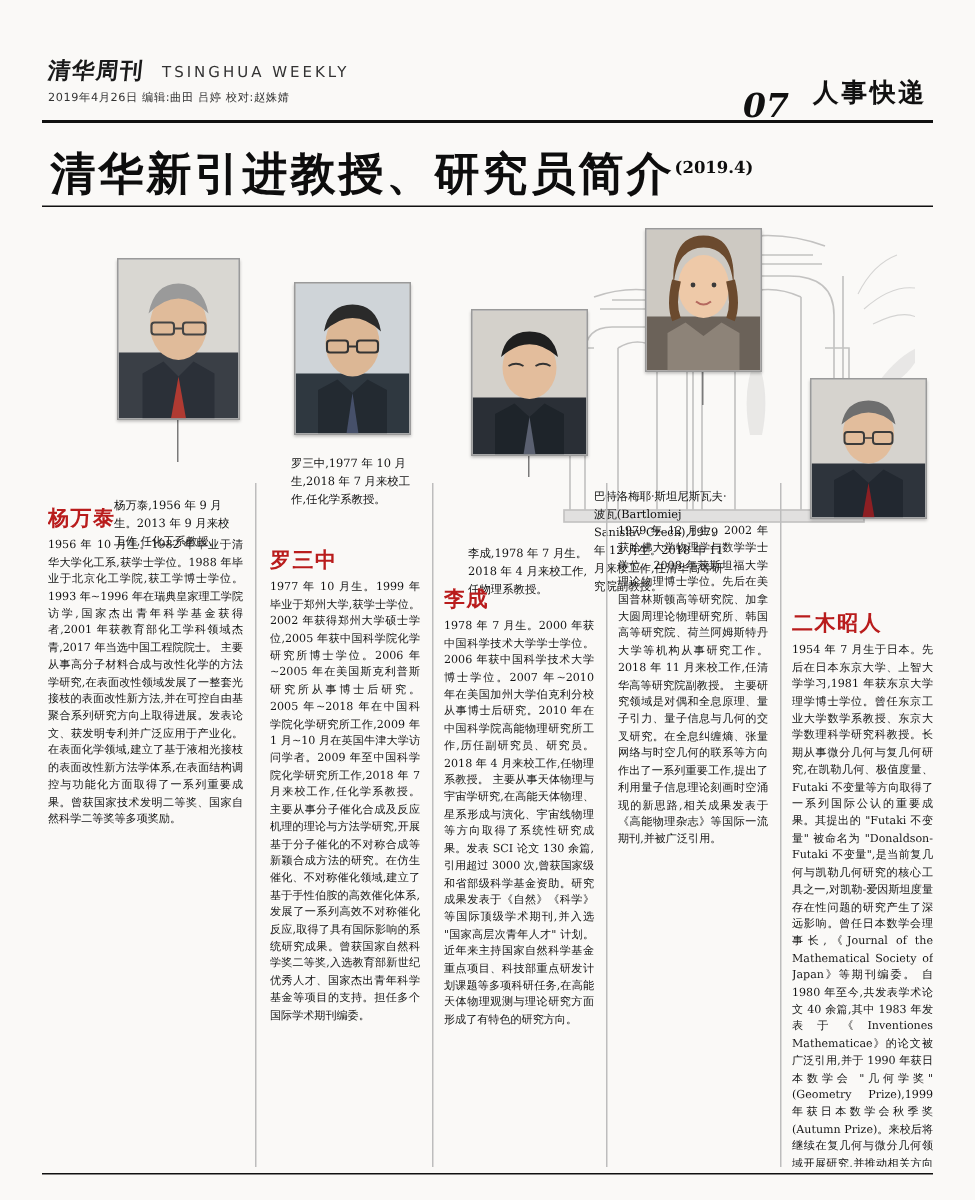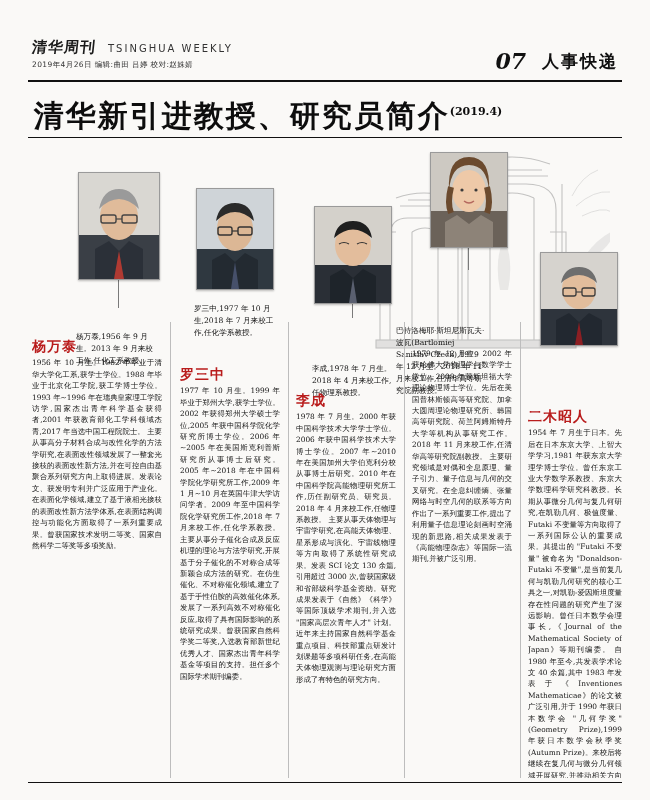--- a/index.html
+++ b/index.html
@@ -27,21 +27,21 @@
   }
   .logo-en{
     position:absolute;left:80px;top:3px;
     font-size:10px;letter-spacing:2px;color:#333;
   }
   .mast-sub{
     position:absolute;left:4px;top:20px;
     font-size:7.5px;color:#333;letter-spacing:.4px;
   }
   .page-num{
-    position:absolute;right:96px;top:8px;
+    position:absolute;right:96px;top:18px;
     font-family:"DejaVu Serif","Liberation Serif",serif;
     font-size:22px;font-weight:bold;color:#111;font-style:italic;
   }
   .mast-section{
     position:absolute;right:4px;top:10px;
     font-family:"DejaVu Serif","Liberation Serif",serif;
     font-size:17px;font-weight:bold;color:#111;letter-spacing:2px;
   }
   
   .headline{

